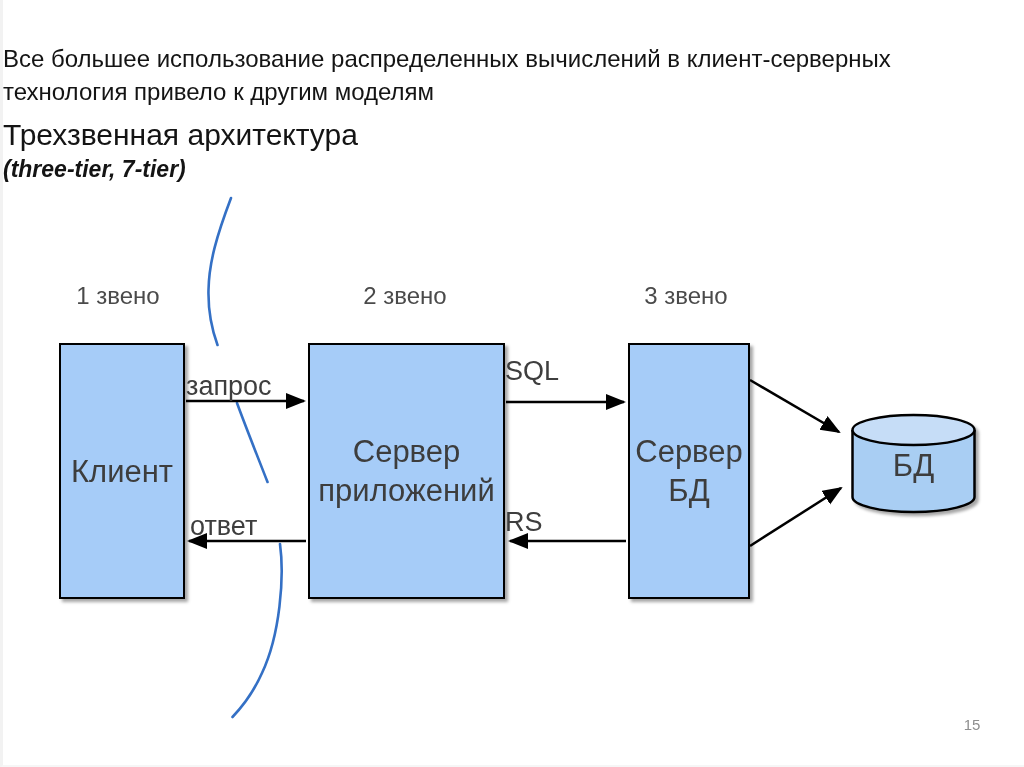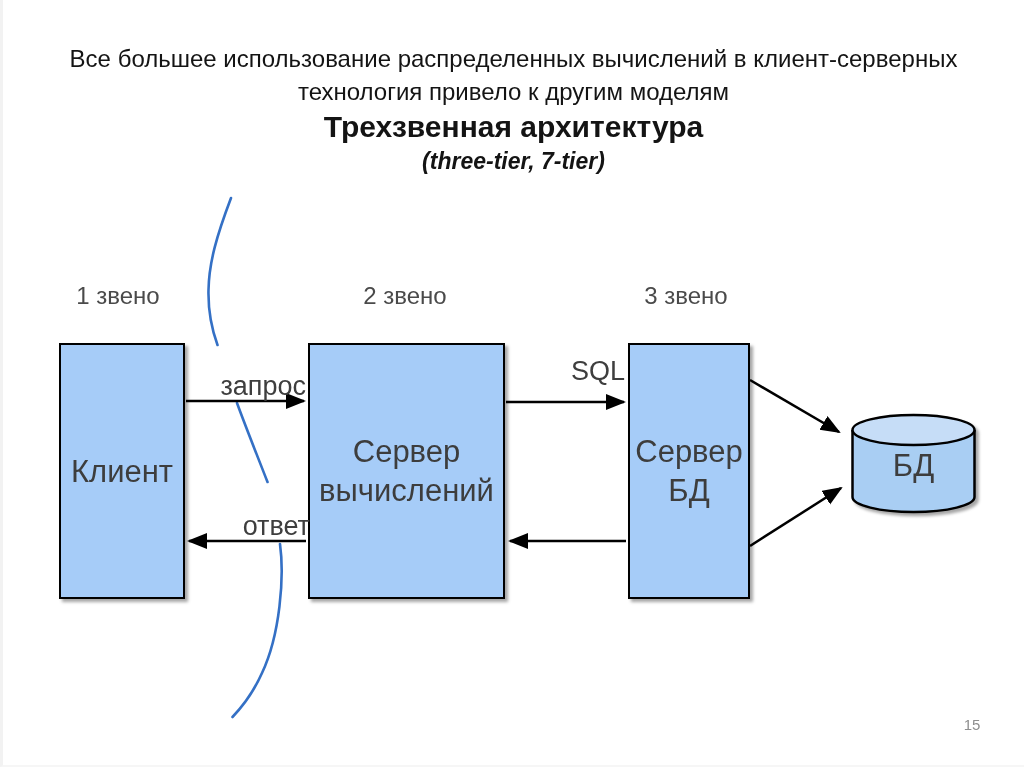--- a/index.html
+++ b/index.html
@@ -9,32 +9,32 @@
     background:#ffffff;
     font-family:"Liberation Sans", sans-serif;
     overflow:hidden;
     border-left:3px solid #f2f2f2;
     border-bottom:2px solid #f6f6f6;
     box-sizing:border-box;
   }
   
   .title-block{
     position:absolute;left:0;top:42px;width:100%;
-    text-align:center;color:#141414;
+    text-align:left;color:#141414;
   }
   .title-line{font-size:24px;line-height:33px;font-weight:400;}
-  .title-heading{font-size:30px;line-height:38px;font-weight:700;margin-top:0;}
+  .title-heading{font-size:30px;line-height:38px;font-weight:400;margin-top:8px;}
   .title-sub{font-size:23px;line-height:30px;font-weight:700;font-style:italic;}
   
   .tier-label{
     position:absolute;top:282px;width:100px;text-align:center;
     font-size:24px;color:#4a4a4a;
   }
   .edge-label{
-    position:absolute;width:120px;text-align:right;
+    position:absolute;width:120px;text-align:left;
     font-size:27px;color:#3e3e3e;background:transparent;
   }
   
   .node-box{
     position:absolute;top:343px;height:256px;
     background:#a6ccf8;border:2px solid #000000;
     box-shadow:3px 3px 3px rgba(0,0,0,0.35);
     display:flex;flex-direction:column;align-items:center;justify-content:center;
     font-size:31px;line-height:39px;color:#3d3d3d;text-align:center;
     box-sizing:border-box;
@@ -98,29 +98,30 @@
       <ellipse cx="910.5" cy="430" rx="61" ry="15" fill="#c6ddf7"></ellipse>
     </g>
   </svg>
 
   <div class="node-box node-client">
     <div>Клиент</div>
   </div>
 
   <div class="node-box node-appserver">
     <div>Сервер</div>
-    <div>вычислений</div>
+    <div>приложений</div>
   </div>
 
   <div class="node-box node-dbserver">
     <div>Сервер</div>
     <div>БД</div>
   </div>
 
   <div class="edge-label" style="left:183px;top:371px">запрос</div>
   <div class="edge-label" style="left:187px;top:511px">ответ</div>
   <div class="edge-label" style="left:502px;top:356px">SQL</div>
+  <div class="edge-label" style="left:502px;top:507px">RS</div>
 
   <div class="db-label">БД</div>
 
   <div class="page-number">15</div>
 
 </div>
 
 </body></html>

